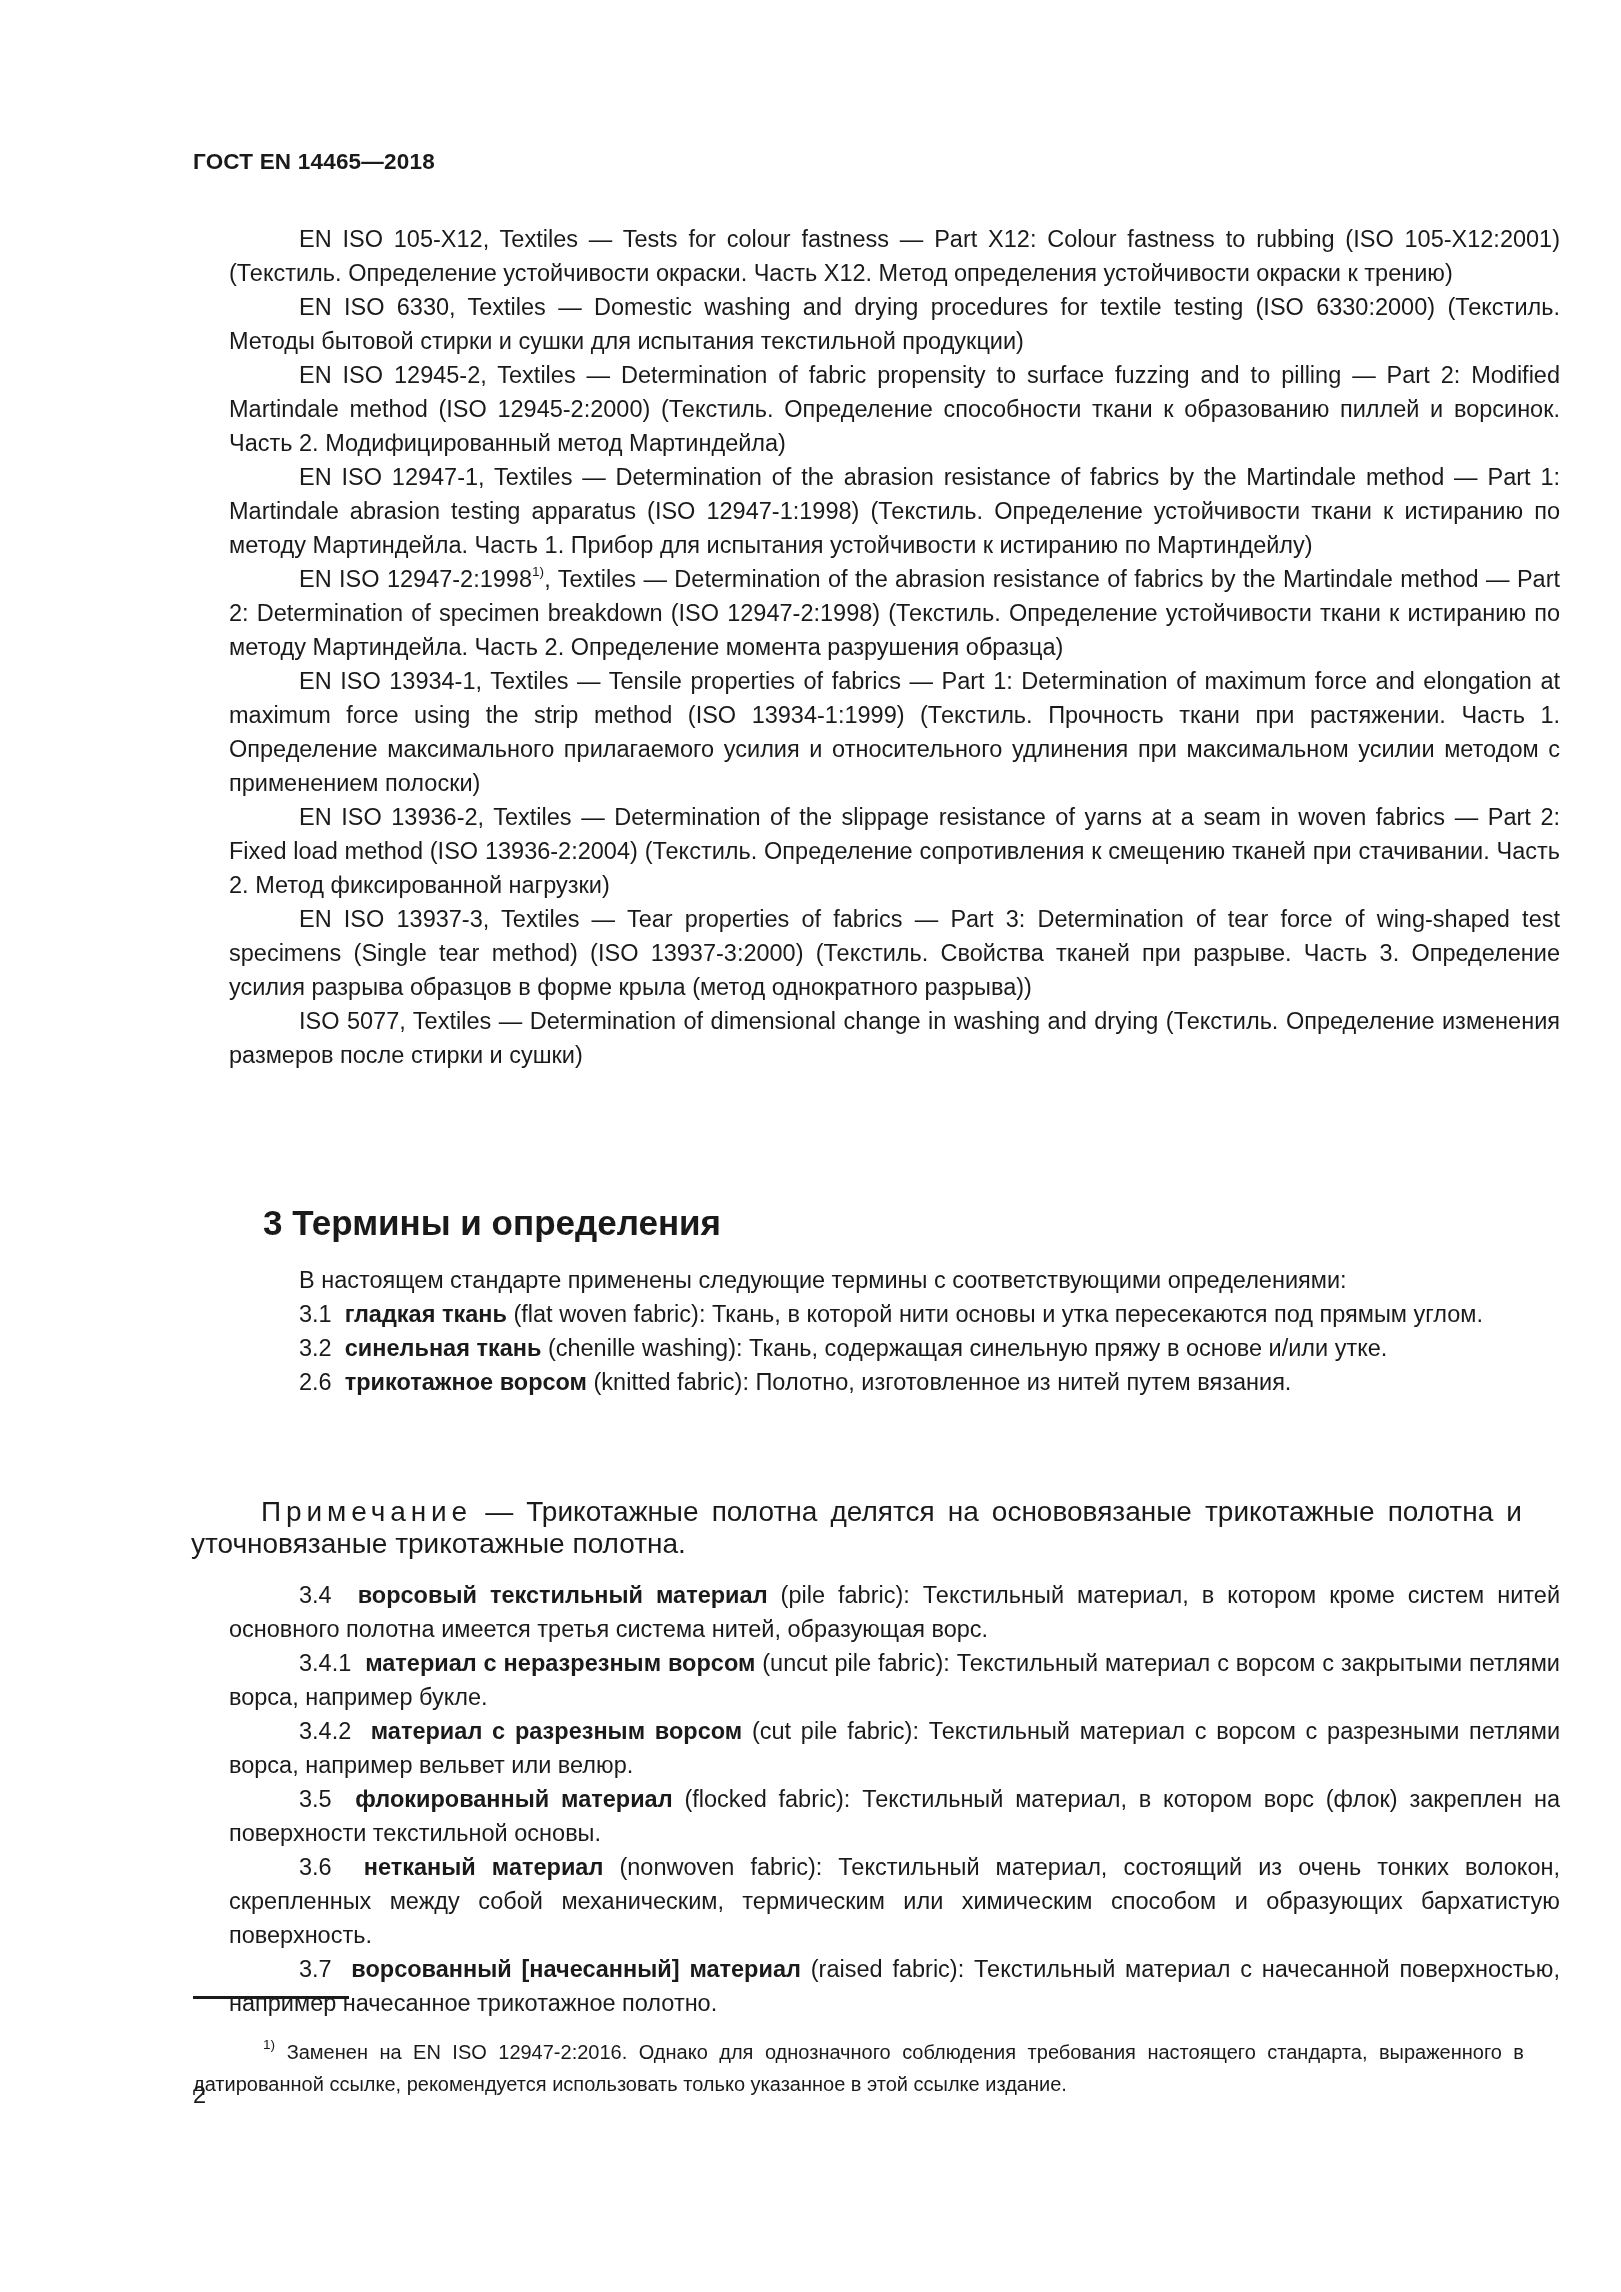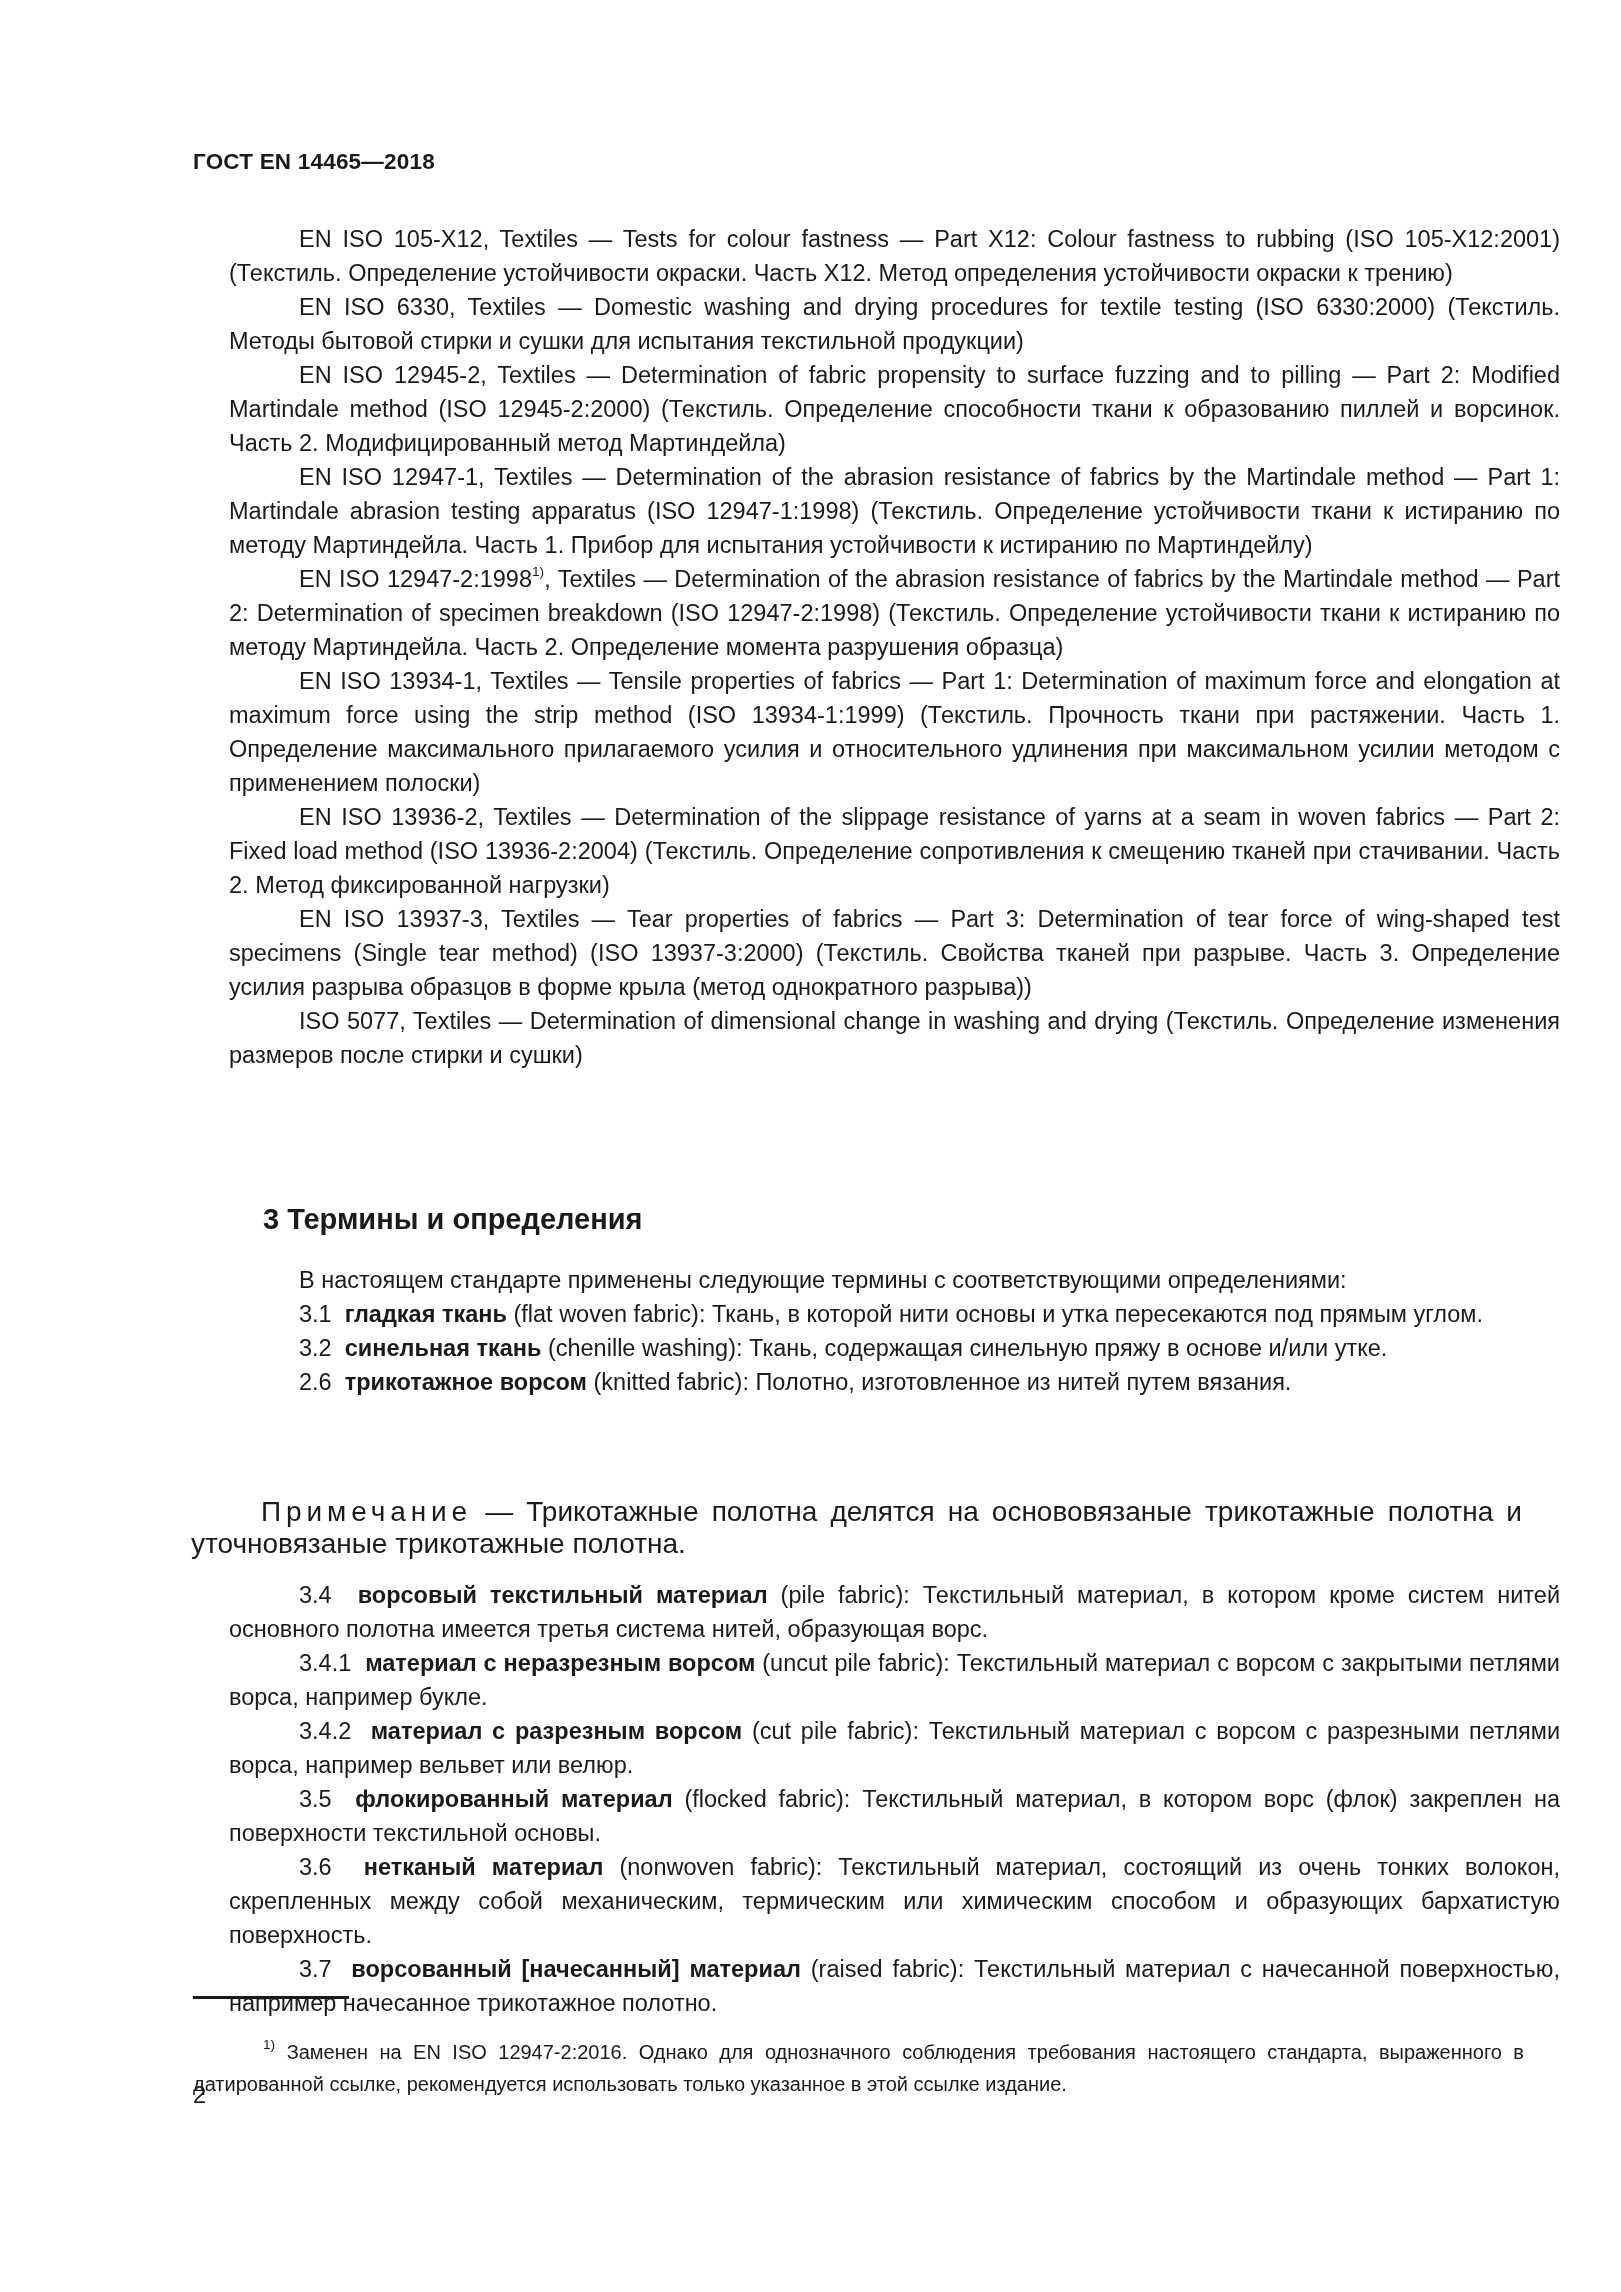--- a/index.html
+++ b/index.html
@@ -2,21 +2,21 @@
 <html><head>
 <meta charset="utf-8">
 <style>
   html, body { margin:0; padding:0; background:#ffffff; }
   body { width:1621px; height:2293px; position:relative; overflow:hidden;
          font-family:"Liberation Sans", "DejaVu Sans", sans-serif; color:#1a1a1a; }
   .doc-header { position:absolute; left:193px; top:149px; font-size:22.5px; font-weight:bold; letter-spacing:0.2px; }
   .body-block { position:absolute; left:193px; width:1331px; font-size:23.5px; line-height:34px; text-align:justify;margin-left:36px; }
   .para { text-indent:70px; margin:0; }
   .refs { top:222px; }
-  .section-title { position:absolute; left:263px; top:1203px; font-size:29px; font-weight:bold; }
+  .section-title { position:absolute; left:263px; top:1203px; font-size:35px; font-weight:bold; }
   .terms { top:1263px; }
   .note { position:absolute; left:191px; top:1496px; width:1331px; font-size:28px; line-height:32px; text-align:justify; text-indent:70px; }
   .note .note-label { letter-spacing:4.9px; }
   .terms2 { top:1578px; }
   b { font-weight:bold; }
   sup { font-size:13.7px; line-height:0; position:relative; top:-2px; vertical-align:super; }
   .fn-rule { position:absolute; left:193px; top:1996px; width:156px; height:2.9px; background:#1a1a1a; }
   .footnote { position:absolute; left:193px; top:2004px; width:1331px; font-size:20px; line-height:32px; text-align:justify; text-indent:70px;margin-top:32px; }
   .page-number { position:absolute; left:193px; top:2082px; font-size:23.5px; }
 </style>

